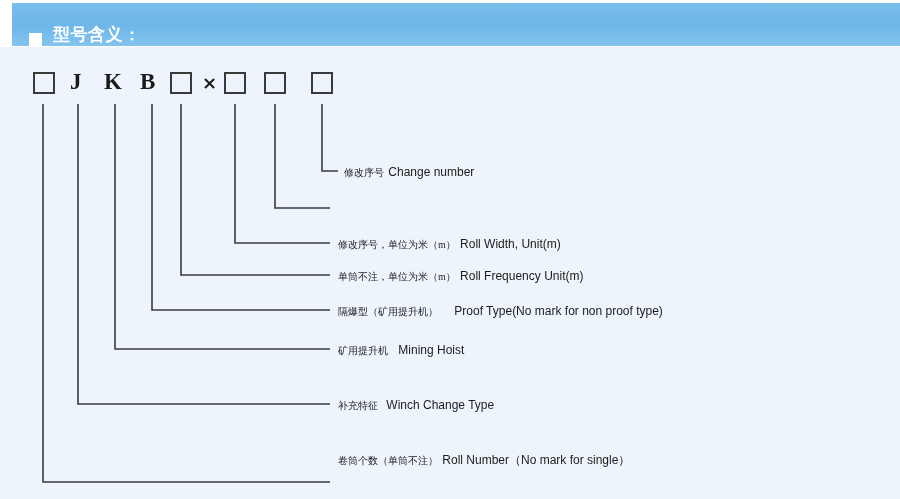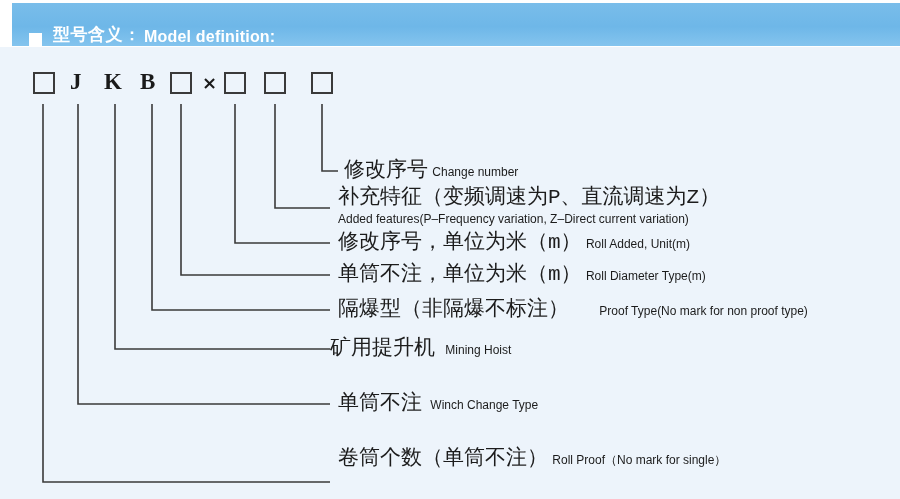--- a/index.html
+++ b/index.html
@@ -110,41 +110,40 @@
 
   
   .label {
     position: absolute;
     color: #1c1c1c;
     font-size: 15.5px;
     white-space: nowrap;
     line-height: 20px;
   }
   .label .cn {
-    font-family: Liberation Mono, monospace;
-    font-size: 21px;
+    font-family: Liberation Serif, serif;
+    font-size: 10px;
     margin-top: 29px;
   }
   .label .en {
     font-family: "Liberation Sans", sans-serif;
     font-size: 12px;
   }
   .label .line2 {
     display: block;
     margin-top: 1px;
   }
 </style>
 </head>
 <body>
 
 <div class="header-bar">
   <div class="header-bullet"></div>
   <span class="header-title-cn">型号含义</span>
   <span class="header-colon">：</span>
-  <span class="header-title-en">Model definition:</span>
 </div>
 
 <div class="panel">
 
   <div class="code-row">
     <div class="code-box" style="left:33px;"></div>
     <div class="code-letter" style="left:70px;">J</div>
     <div class="code-letter" style="left:104px;">K</div>
     <div class="code-letter" style="left:140px;">B</div>
     <div class="code-box" style="left:170px;"></div>
@@ -173,48 +172,44 @@
 
       <path d="M 43 57 L 43 435 L 330 435"></path>
     </g>
   </svg>
 
   <div class="label" style="left:344px; top:114px;">
     <span class="cn">修改序号</span>
     <span class="en">Change number</span>
   </div>
 
-  <div class="label" style="left:338px; top:141px;">
-    <span class="cn">补充特征（变频调速为P、直流调速为Z）</span>
-    <span class="en line2">Added features(P–Frequency variation, Z–Direct current variation)</span>
-  </div>
 
   <div class="label" style="left:338px; top:186px;">
     <span class="cn">修改序号，单位为米（m）</span>
-    <span class="en">Roll Added, Unit(m)</span>
+    <span class="en">Roll Width, Unit(m)</span>
   </div>
 
   <div class="label" style="left:338px; top:218px;">
     <span class="cn">单筒不注，单位为米（m）</span>
-    <span class="en">Roll Diameter Type(m)</span>
+    <span class="en">Roll Frequency Unit(m)</span>
   </div>
 
   <div class="label" style="left:338px; top:253px;">
-    <span class="cn">隔爆型（非隔爆不标注）</span>
-    <span class="en" style="margin-left:26px;">Proof Type(No mark for non proof type)</span>
-  </div>
-
-  <div class="label" style="left:330px; top:292px;">
+    <span class="cn">隔爆型（矿用提升机）</span>
+    <span class="en" style="margin-left:12px;">Proof Type(No mark for non proof type)</span>
+  </div>
+
+  <div class="label" style="left:338px; top:292px;">
     <span class="cn">矿用提升机</span>
     <span class="en" style="margin-left:6px;">Mining Hoist</span>
   </div>
 
   <div class="label" style="left:338px; top:347px;">
-    <span class="cn">单筒不注</span>
+    <span class="cn">补充特征</span>
     <span class="en" style="margin-left:4px;">Winch Change Type</span>
   </div>
 
   <div class="label" style="left:338px; top:402px;">
     <span class="cn">卷筒个数（单筒不注）</span>
-    <span class="en">Roll Proof（No mark for single）</span>
+    <span class="en">Roll Number（No mark for single）</span>
   </div>
 
 </div>
 
 </body></html>

